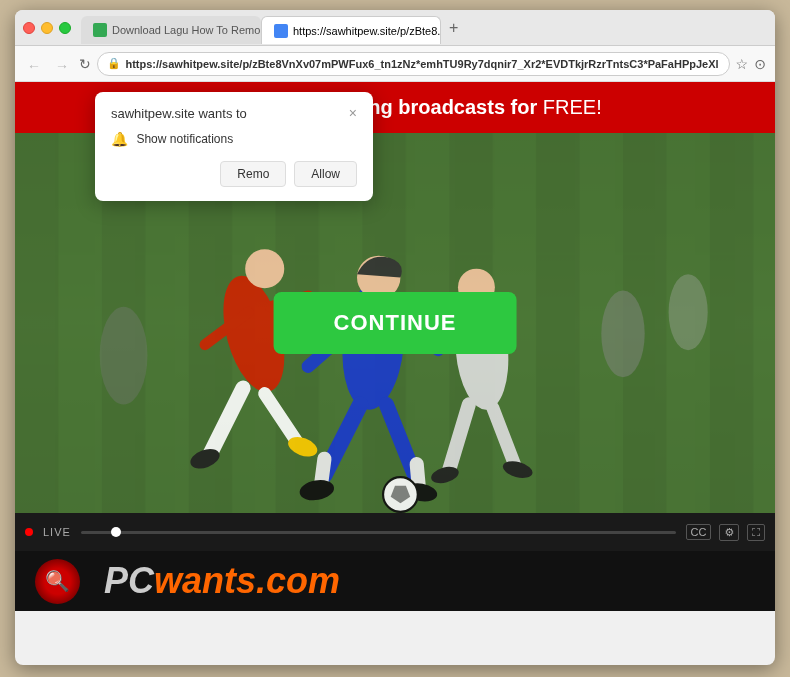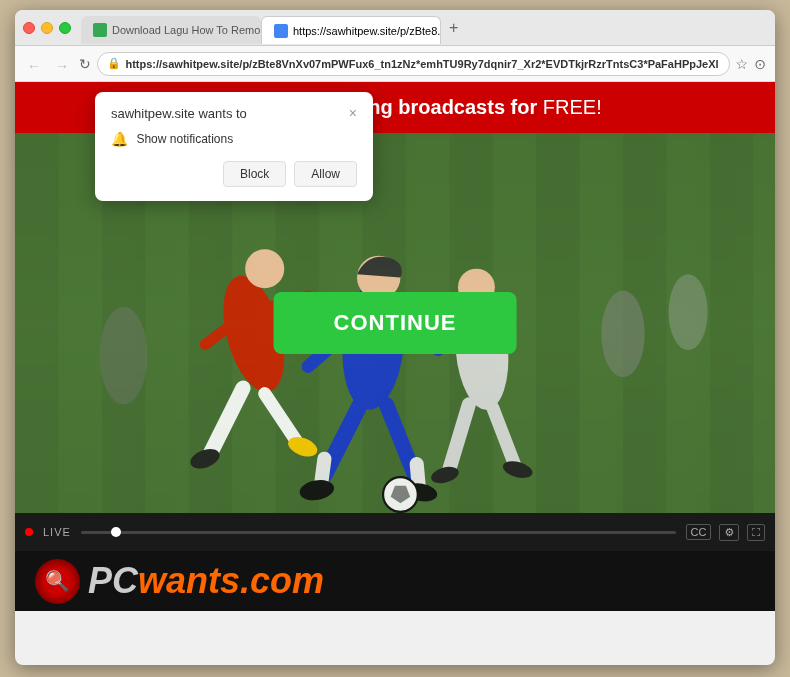--- a/index.html
+++ b/index.html
@@ -298,21 +298,21 @@
     .logo-icon::after {
       content: '🔍';
       font-size: 20px;
       filter: hue-rotate(180deg);
     }
     .brand-text {
       font-size: 36px;
       font-weight: 900;
       font-style: italic;
     }
-    .brand-pc { color: #ccc; }
+    .brand-pc { color: #ccc; margin-left: 16px; }
     .brand-risk { color: #ff6600; }
     .brand-dot { color: #ff6600; }
     .brand-com { color: #ff6600; }
 
     
     .notification-popup {
       position: absolute;
       top: 10px;
       left: 80px;
       width: 278px;
@@ -511,19 +511,19 @@
     <div class="notification-popup">
       <div class="popup-header">
         <span class="popup-title">sawhitpew.site wants to</span>
         <span class="popup-close">×</span>
       </div>
       <div class="popup-notification-row">
         <span class="bell-icon">🔔</span>
         <span class="notif-text">Show notifications</span>
       </div>
       <div class="popup-buttons">
-        <button class="popup-btn">Block</button>
+        <button class="popup-btn">Remo</button>
         <button class="popup-btn allow">Allow</button>
       </div>
     </div>
 
   </div>
 </div>
 
 </body></html>

